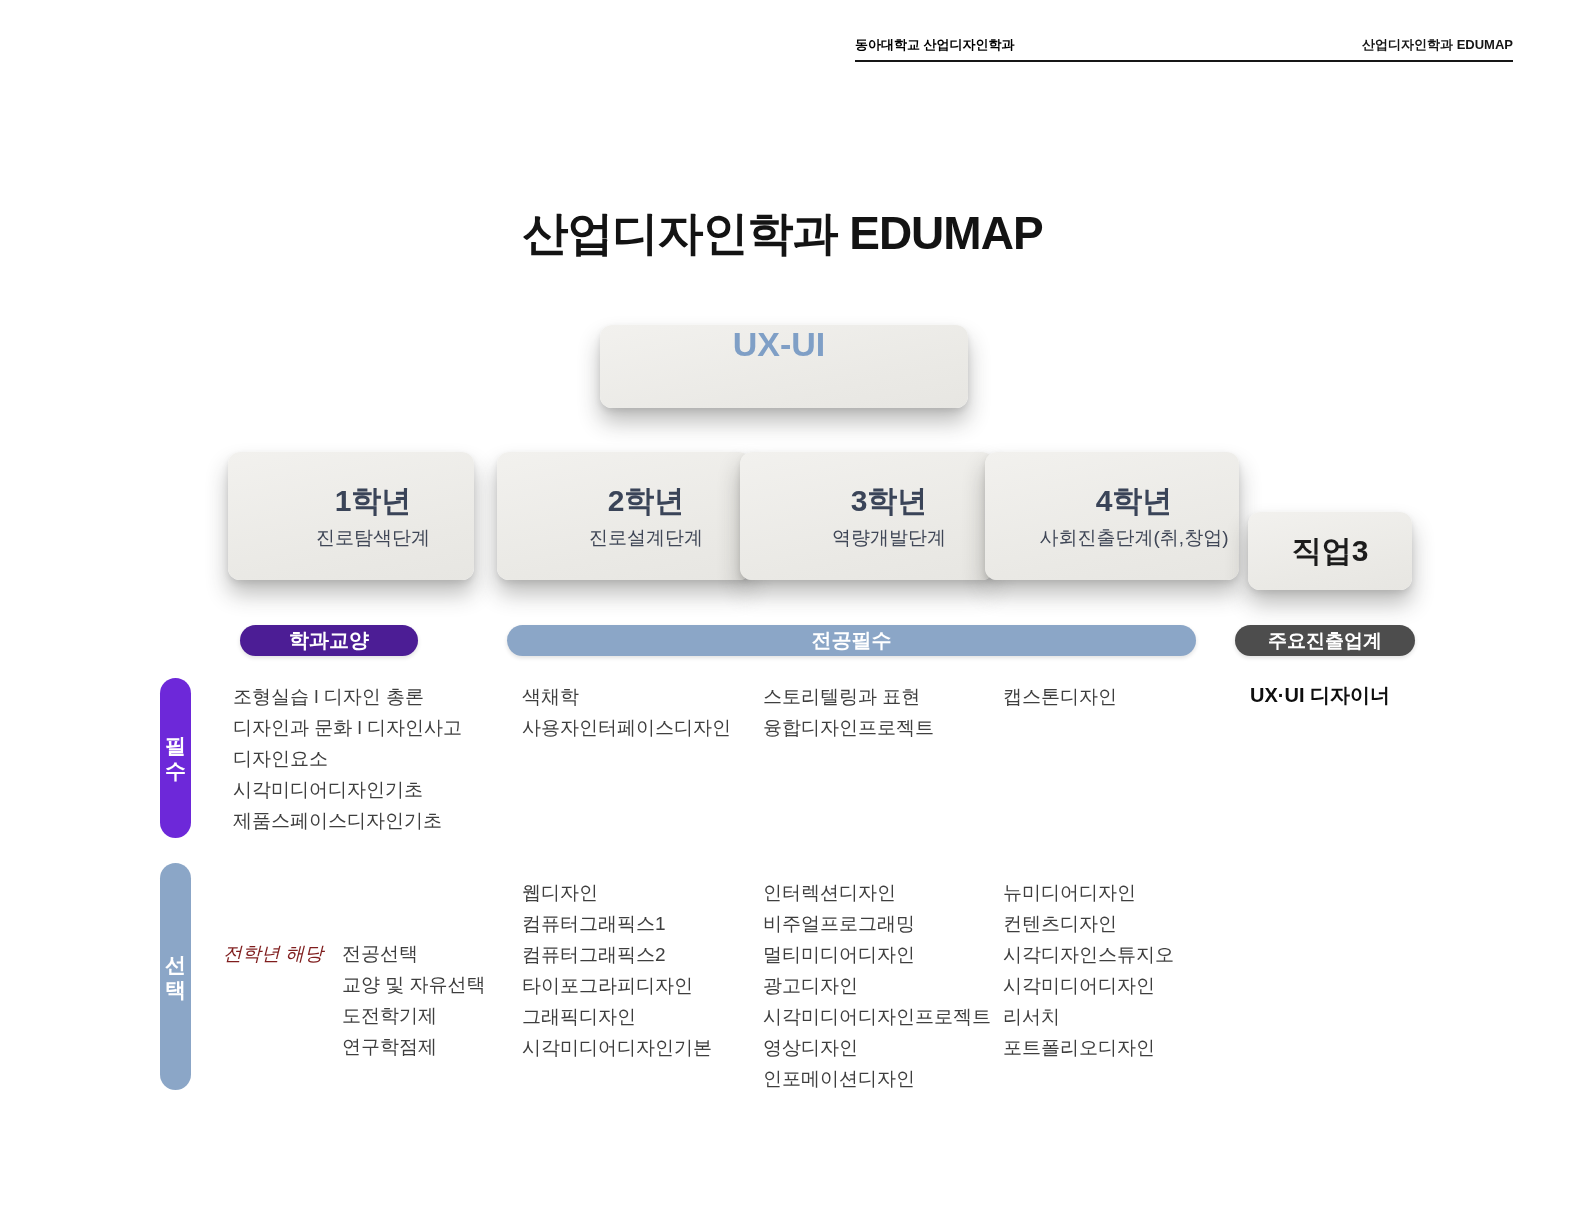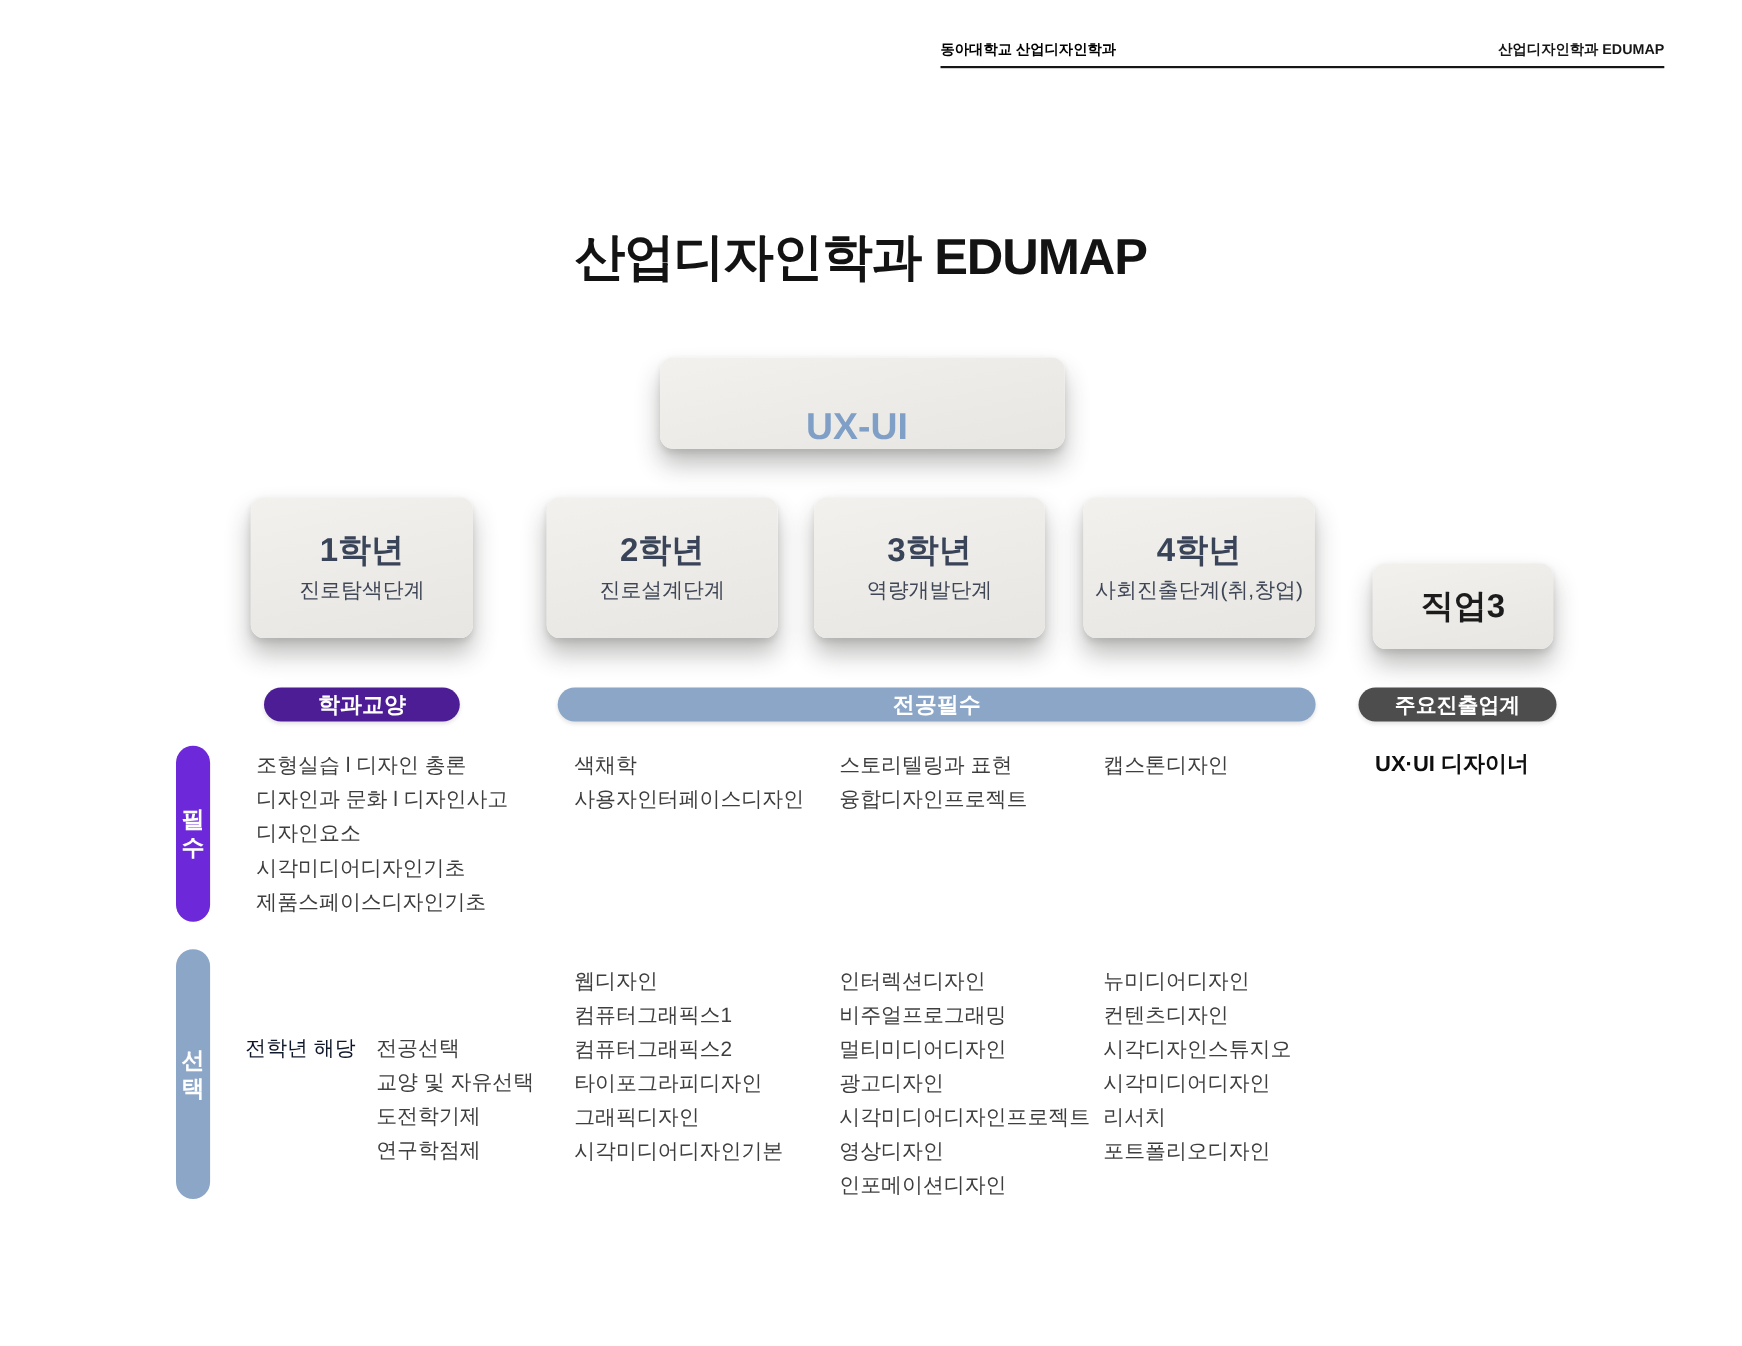--- a/index.html
+++ b/index.html
@@ -15,26 +15,26 @@
   .main-title{position:absolute;left:430px;top:172px;width:705px;text-align:center;
     font-size:46px;font-weight:800;letter-spacing:-1px;color:#131313;}
   
   .card{
     position:absolute;border-radius:12px;
     background:linear-gradient(168deg,#f2f1ee 0%,#eae9e5 70%,#e7e6e2 100%);
     box-shadow:0 14px 22px rgba(40,40,35,0.30),0 3px 6px rgba(0,0,0,0.10);
   }
   
   .field-banner{left:600px;top:325px;width:368px;height:83px;
-    display:flex;align-items:flex-end;justify-content:center;font-size:34px;font-weight:800;gap:31px;}
+    display:flex;align-items:flex-start;justify-content:center;font-size:34px;font-weight:800;gap:31px;}
   .field-banner .hl{color:#7f9fc6;margin-right:10px;}
   .field-banner .rest{color:#232323;}
   
   .grade-box{display:flex;flex-direction:column;align-items:center;justify-content:center;
-    width:210px;height:128px;top:452px;}
+    width:210px;height:128px;top:452px;padding-left:44px;}
   .grade-box .g-title{font-size:30px;line-height:36px;font-weight:800;color:#3a4458;}
   .grade-box .g-sub{font-size:19px;line-height:24px;margin-top:7px;color:#3f4656;}
   .gb1{left:228px;width:202px;}
   .gb2{left:497px;}
   .gb3{left:740px;}
   .gb4{left:985px;}
   .job-box{left:1248px;top:512px;width:164px;height:78px;
     display:flex;align-items:center;justify-content:center;
     font-size:30px;font-weight:800;color:#1c1c1c;}
   
@@ -50,21 +50,21 @@
   .side-label span{display:block;width:22px;text-align:center;word-break:break-all;
     color:#ffffff;font-size:21px;font-weight:700;line-height:25px;}
   .side-required{top:678px;height:160px;background:#6d28d9;}
   .side-elective{top:863px;height:227px;background:#8ba6c7;}
   
   .course-list{position:absolute;font-size:19px;line-height:31px;color:#3e3e3e;white-space:nowrap;}
   .req1{left:233px;top:681px;}
   .req2{left:522px;top:681px;}
   .req3{left:763px;top:681px;}
   .req4{left:1003px;top:681px;}
-  .elec-note{position:absolute;left:223px;top:938px;font-size:19px;line-height:31px;color:#0f172a;white-space:nowrap;}
+  .elec-note{position:absolute;left:223px;top:938px;font-size:19px;line-height:31px;color:#7f1d1d;white-space:nowrap;font-style:italic;}
   .elec1{left:342px;top:938px;}
   .elec2{left:522px;top:877px;}
   .elec3{left:763px;top:877px;}
   .elec4{left:1003px;top:877px;}
   .career-job{position:absolute;left:1250px;top:682px;font-size:20px;line-height:26px;
     font-weight:800;color:#0e0e0e;white-space:nowrap;}
 </style>
 </head>
 <body>
 

